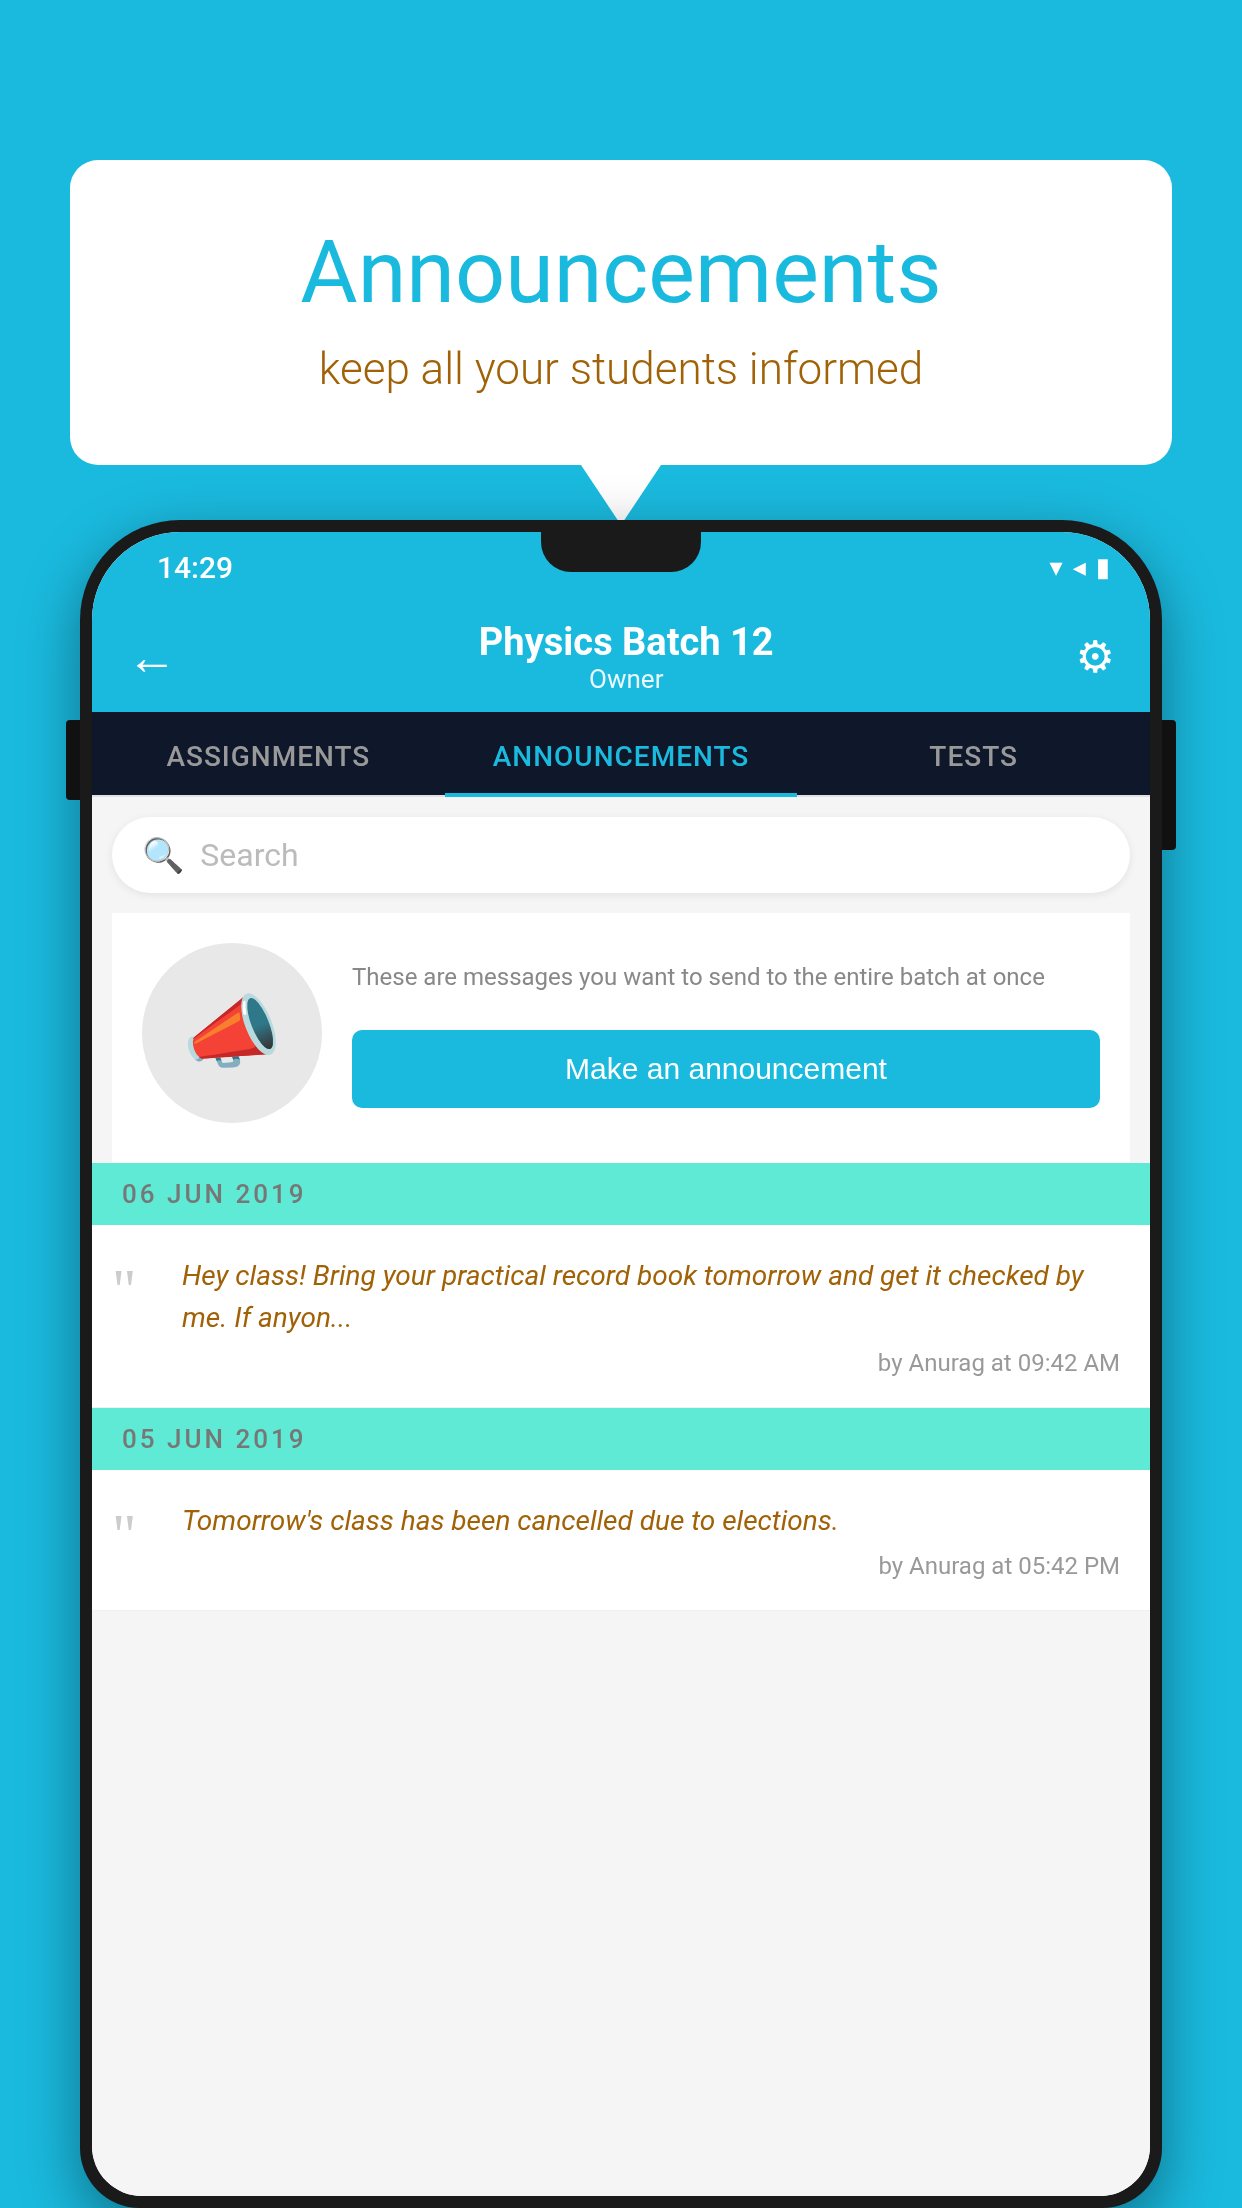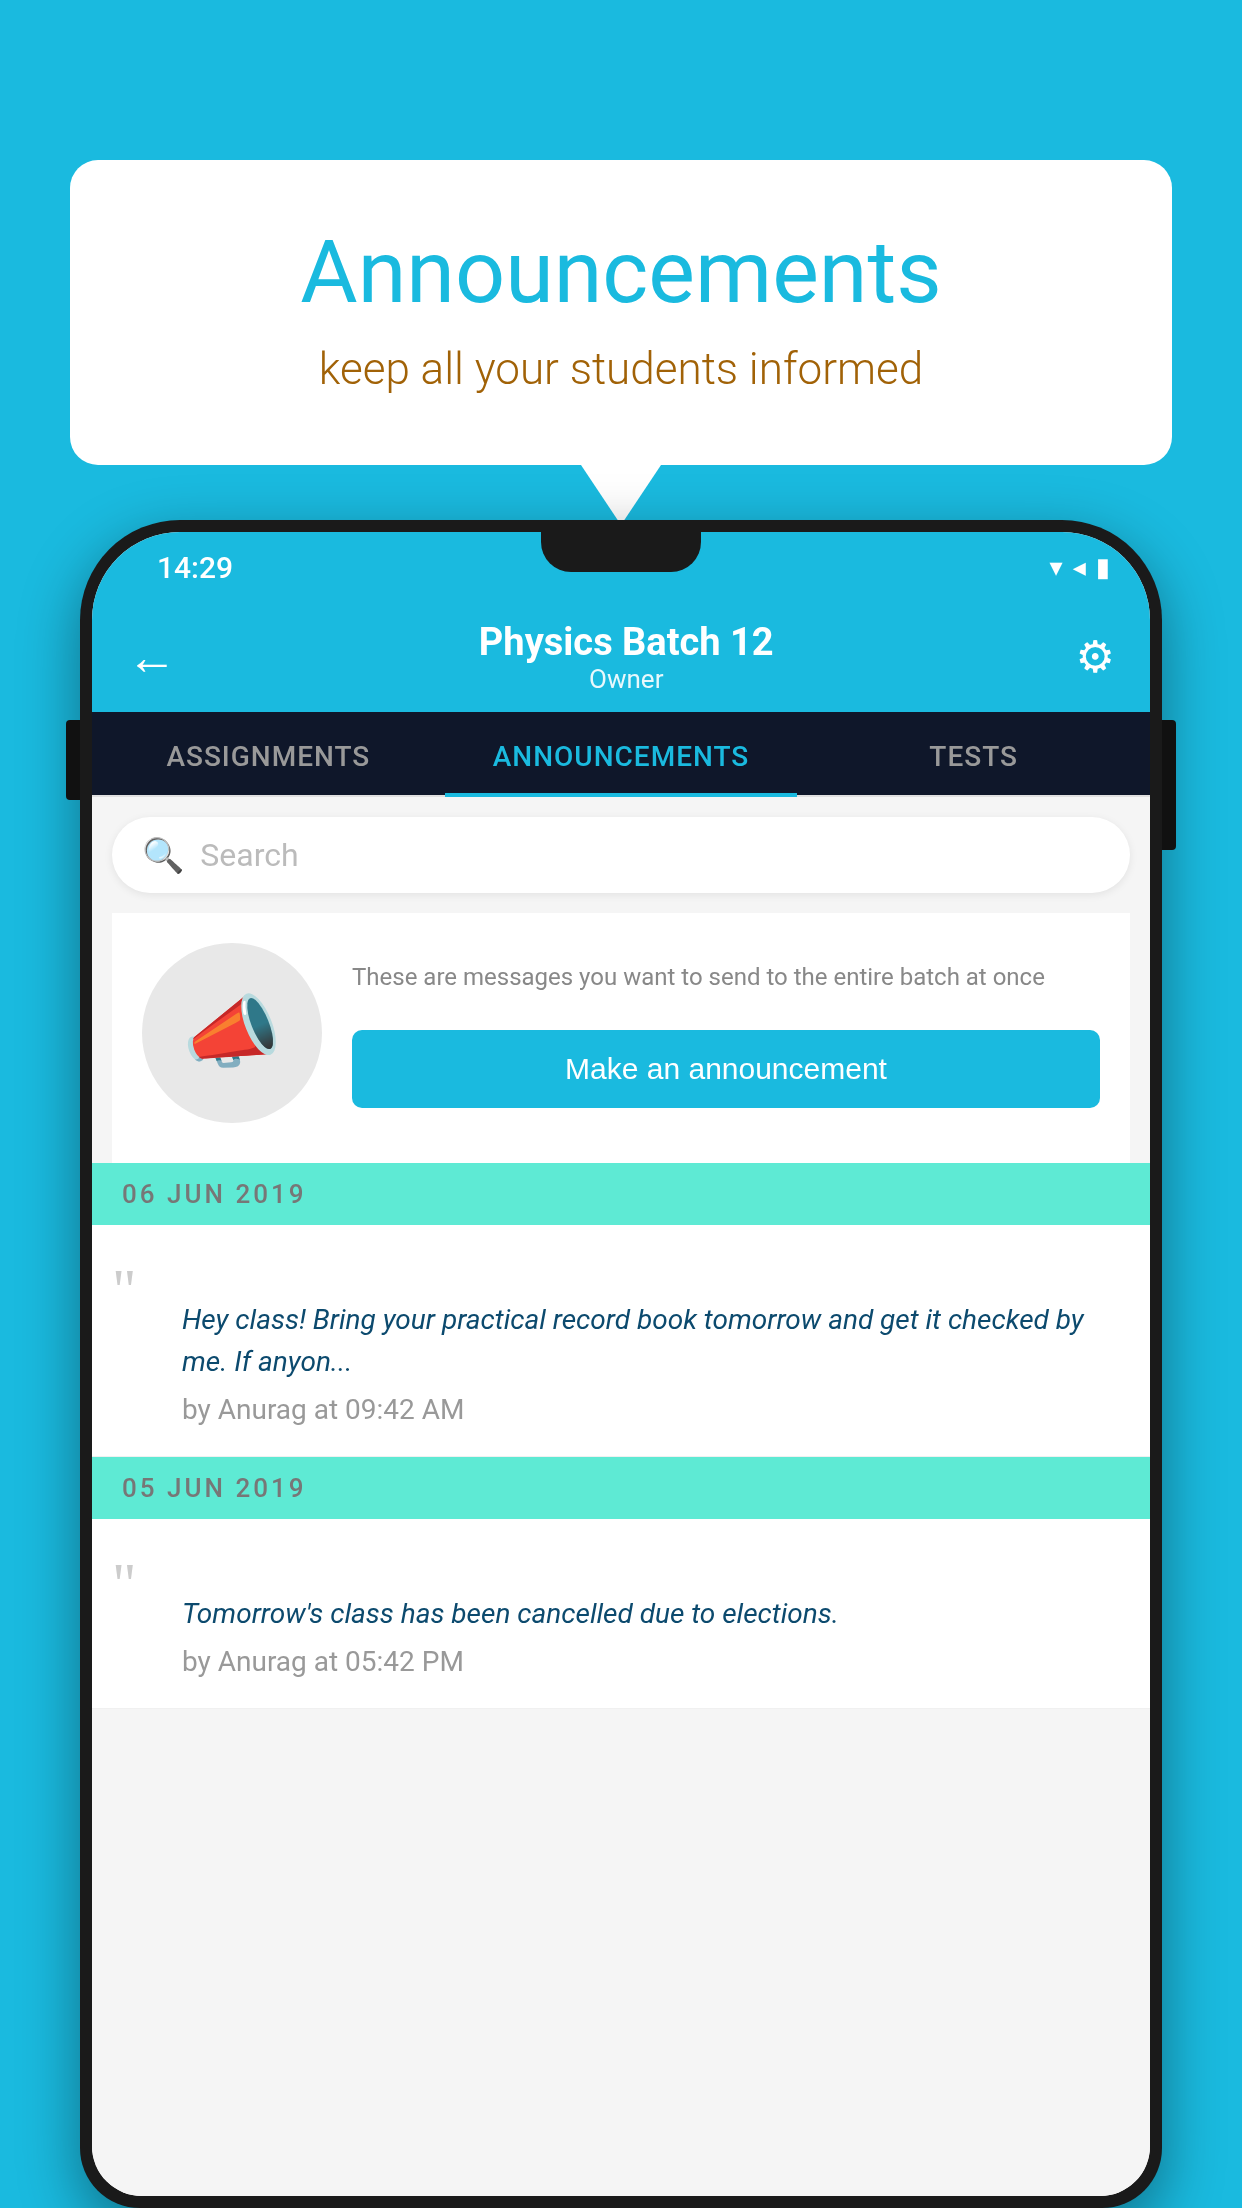--- a/index.html
+++ b/index.html
@@ -301,30 +301,30 @@
       padding-top: 5px;
       min-width: 50px;
     }
 
     .announcement-content {
       flex: 1;
     }
 
     .announcement-text {
       font-size: 28px;
-      color: #0c4a6e;
+      color: #a16207;
       font-style: italic;
       line-height: 1.5;
       margin-bottom: 10px;
-      margin-top: 44px;
     }
 
     .announcement-meta {
-      font-size: 28px;
+      font-size: 24px;
       color: #999;
+      text-align: right;
     }
 
     
     .phone-side-left {
       position: absolute;
       left: -14px;
       top: 200px;
       width: 14px;
       background: #111;
       border-radius: 4px 0 0 4px;

